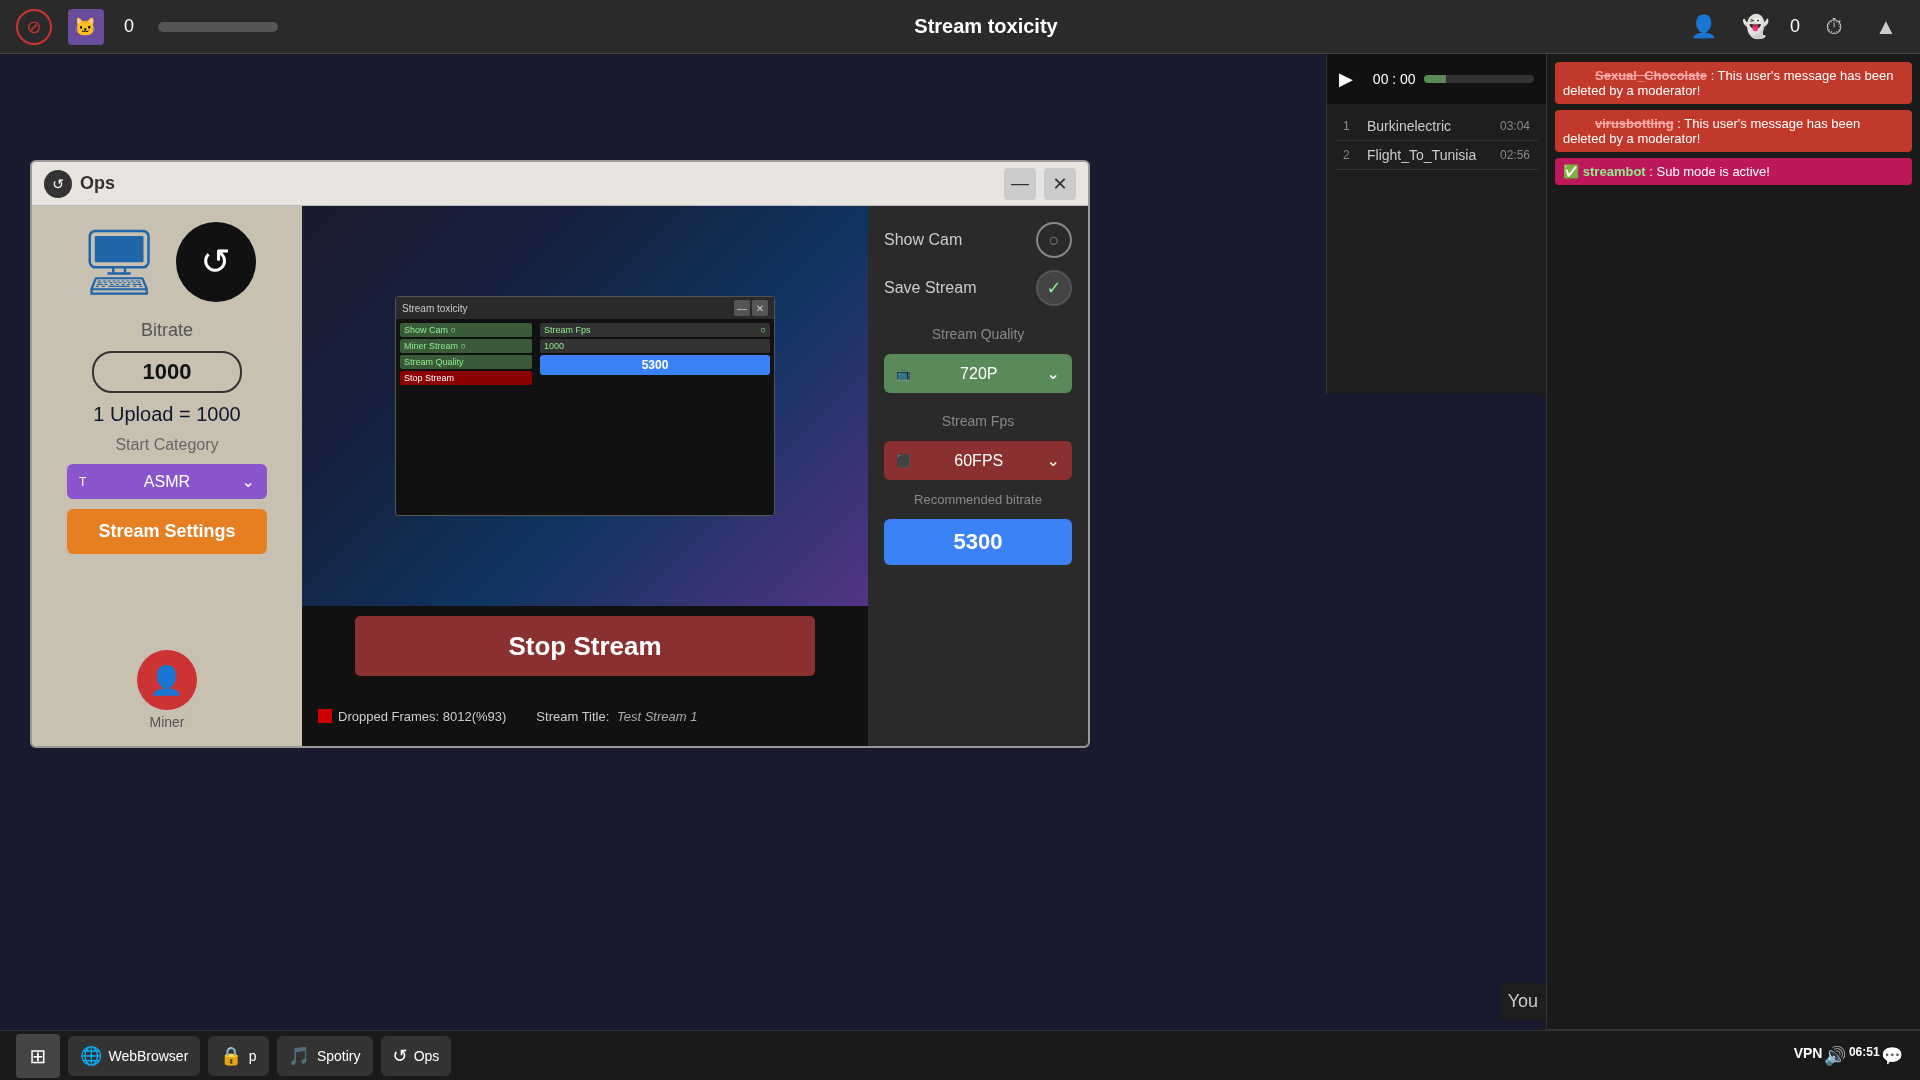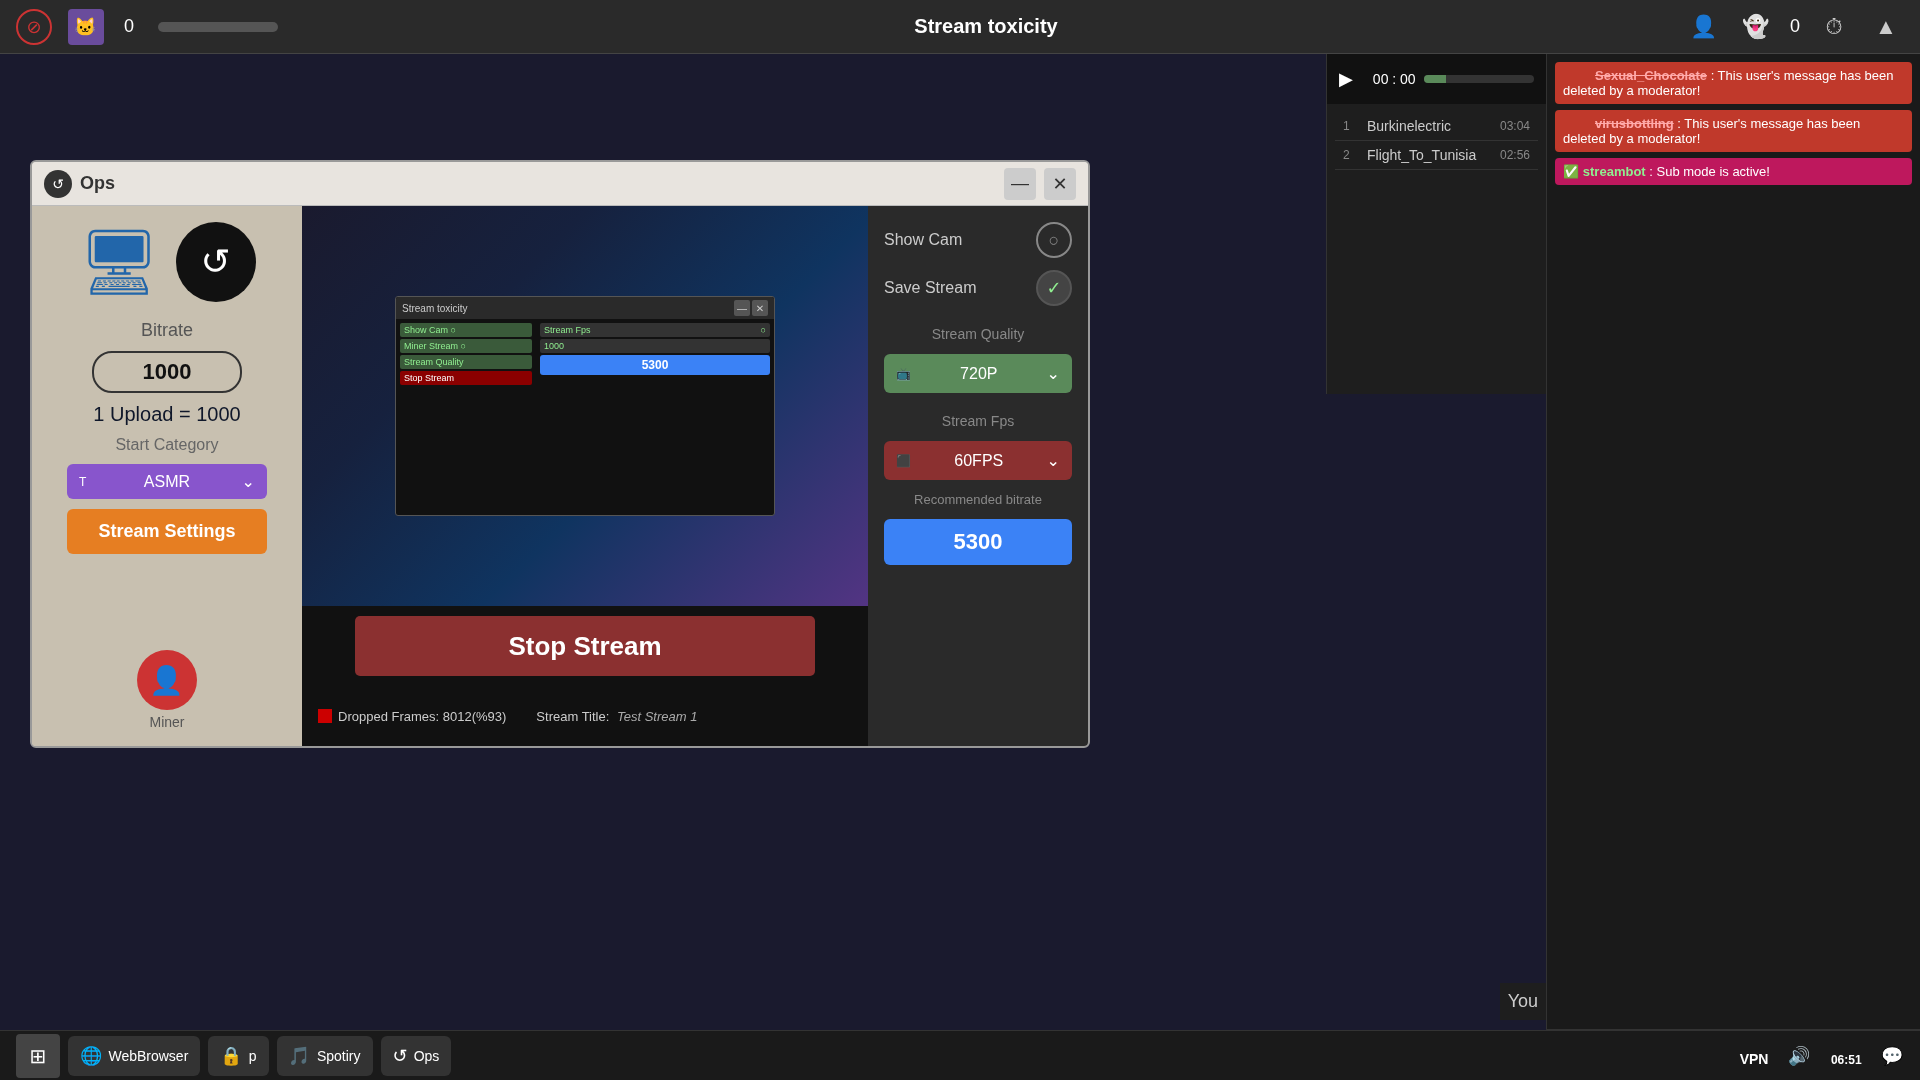--- a/index.html
+++ b/index.html
@@ -566,22 +566,22 @@
       color: #fff;
       font-size: 14px;
       cursor: pointer;
     }
     .taskbar-app .app-icon {
       font-size: 18px;
     }
     .taskbar-spacer { flex: 1; }
     .taskbar-right {
       display: flex;
-      align-items: flex-end;
-      gap: 20px;
+      align-items: flex-start;
+      gap: 2px;
     }
     .vpn-label { color: #fff; font-size: 14px; font-weight: bold; }
     .sound-icon { color: #fff; font-size: 18px; }
     .clock { color: #fff; font-size: 12px; font-weight: bold; }
     .chat-icon { color: #fff; font-size: 18px; }
 
     
     .you-label {
       position: absolute;
       bottom: 60px;

